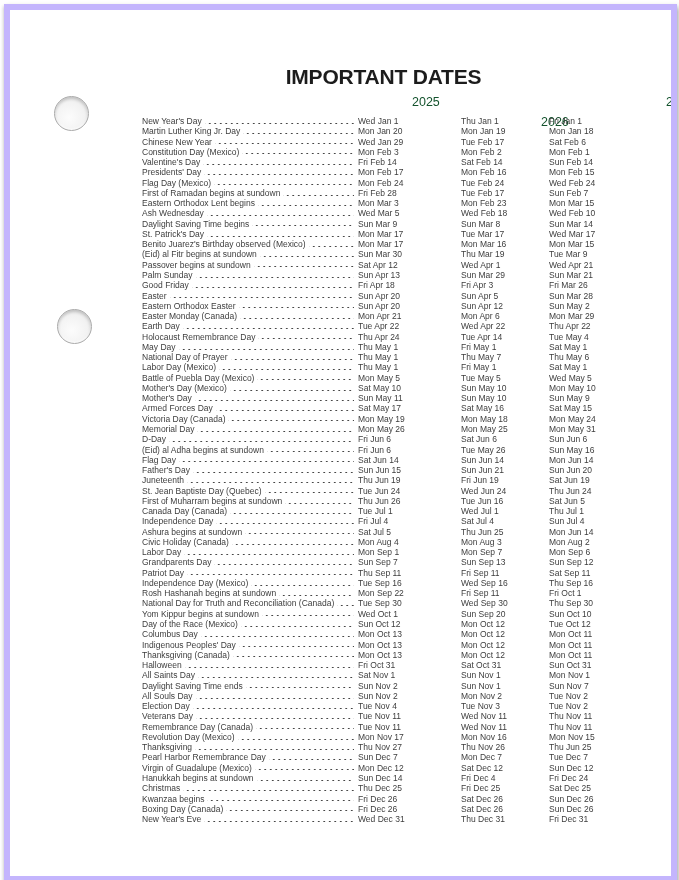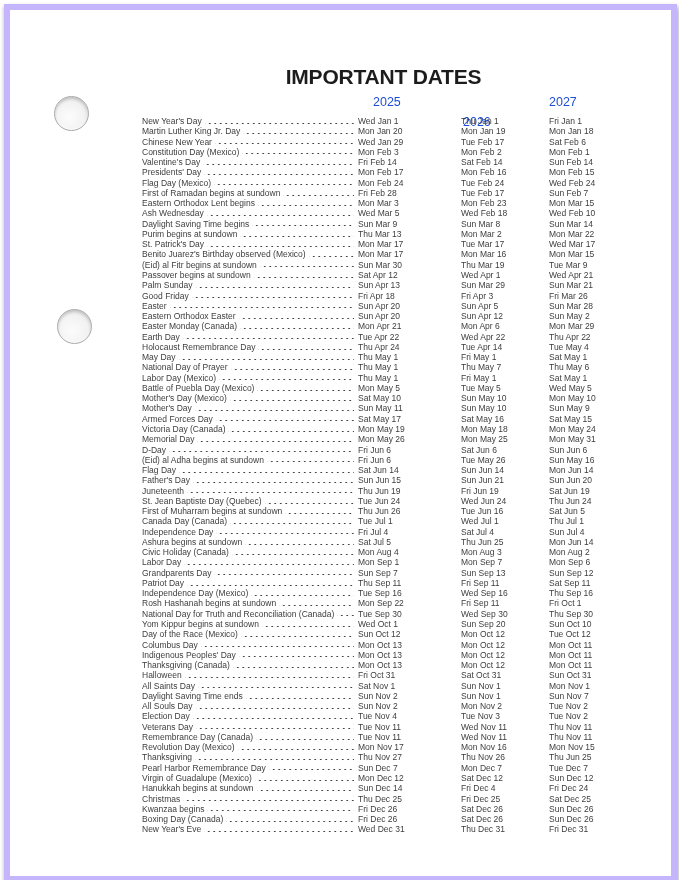--- a/index.html
+++ b/index.html
@@ -48,21 +48,22 @@
     font-weight: bold;
     letter-spacing: -0.2px;
     color: #1c1c1c;
   }
   .year-row {
     display: flex;
     margin-top: 7px;
     height: 14px;
     line-height: 14px;
     font-size: 12.5px;
-    color: #1d4ed8;
+    color: #14532d;
+    gap: 39px;
   }
   .year-spacer { width: 216px; flex: 0 0 auto; }
   .year { flex: 0 0 auto; box-sizing: border-box; }
   .year.y1 { width: 103px; padding-left: 15px; }
   .year.y2 { width: 88px;  padding-left: 2px; margin-top: 20px; }
   .year.y3 { width: 76px;  padding-left: 0; }
 
   .rows {
     margin-top: 7px;
     font-size: 8.5px;
@@ -206,29 +207,20 @@
           <span class="nameblock">
             <span class="name">Daylight Saving Time begins</span>
             <span class="leader"></span>
           </span>
           <span class="d1">Sun Mar 9</span>
           <span class="d2">Sun Mar 8</span>
           <span class="d3">Sun Mar 14</span>
         </div>
         <div class="row">
           <span class="nameblock">
-            <span class="name">Purim begins at sundown</span>
-            <span class="leader"></span>
-          </span>
-          <span class="d1">Thu Mar 13</span>
-          <span class="d2">Mon Mar 2</span>
-          <span class="d3">Mon Mar 22</span>
-        </div>
-        <div class="row">
-          <span class="nameblock">
             <span class="name">St. Patrick's Day</span>
             <span class="leader"></span>
           </span>
           <span class="d1">Mon Mar 17</span>
           <span class="d2">Tue Mar 17</span>
           <span class="d3">Wed Mar 17</span>
         </div>
         <div class="row">
           <span class="nameblock">
             <span class="name">Benito Juarez's Birthday observed (Mexico)</span>

